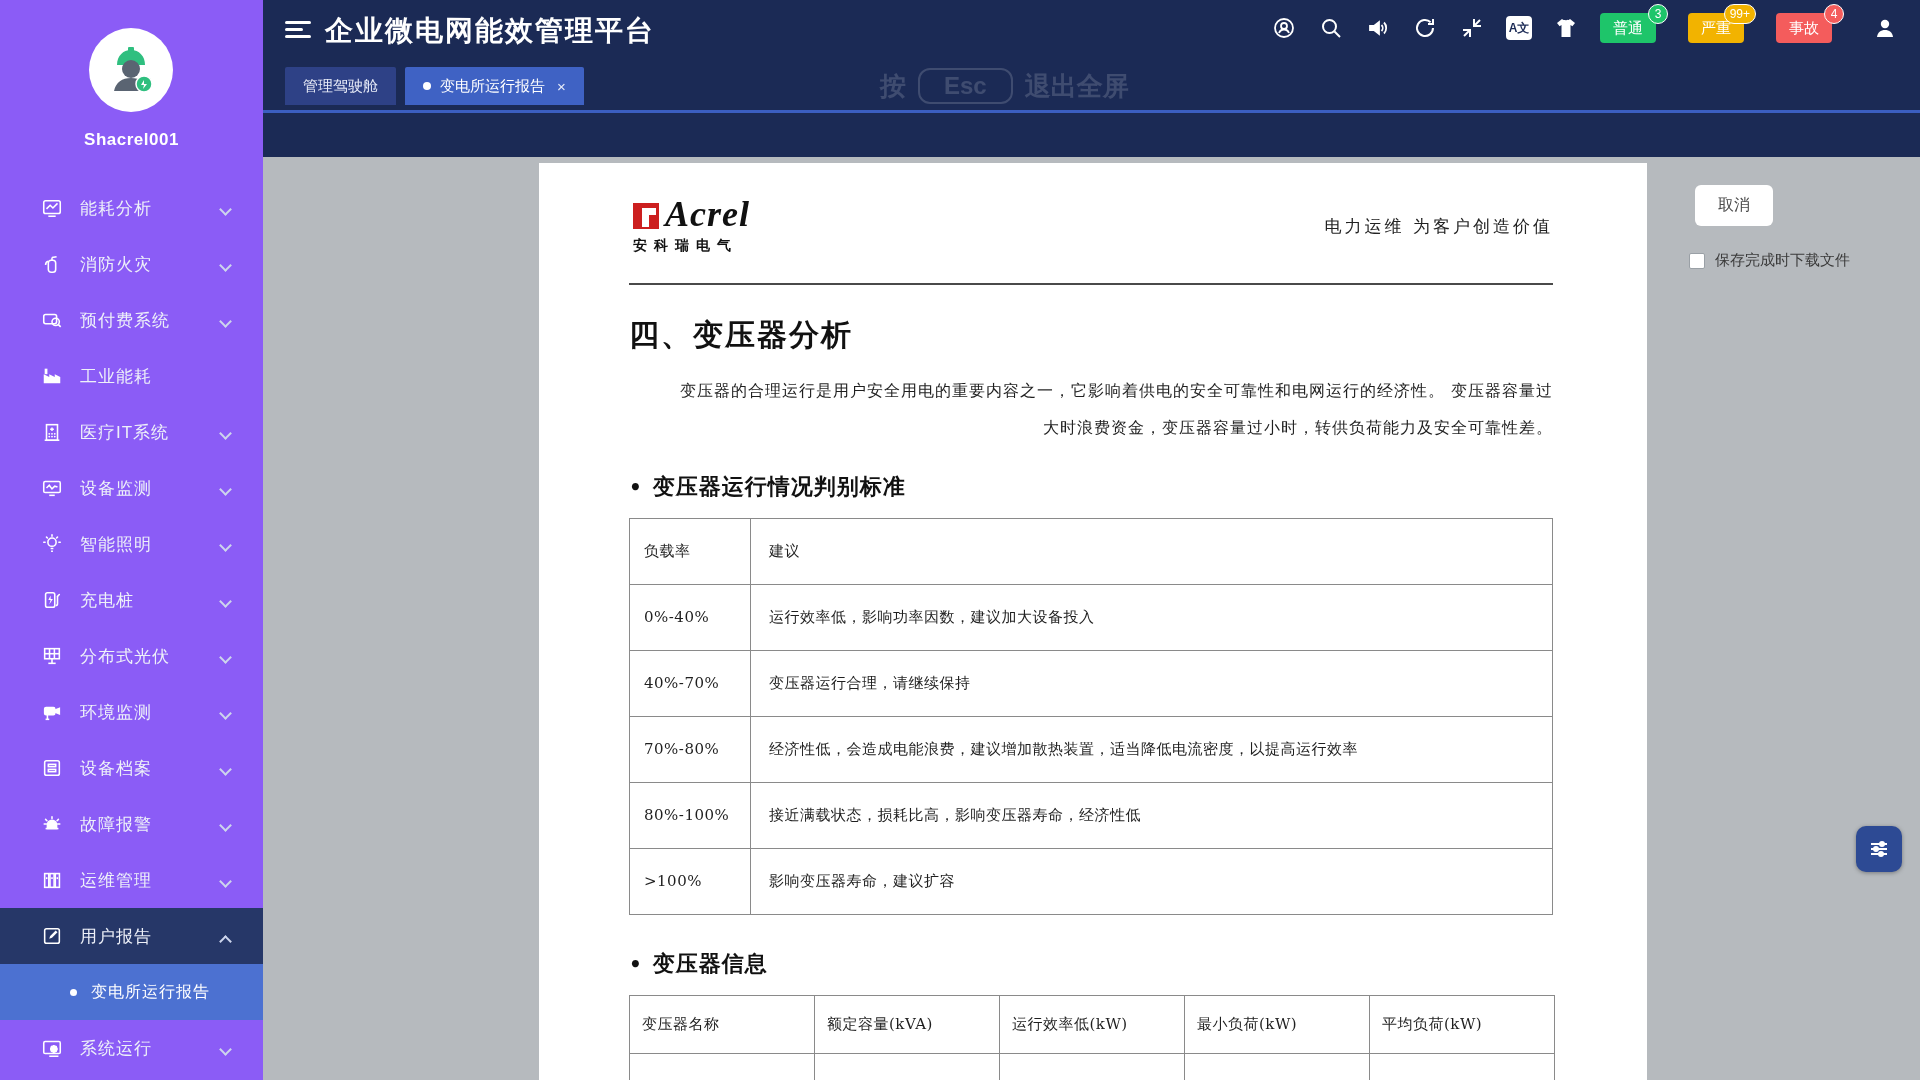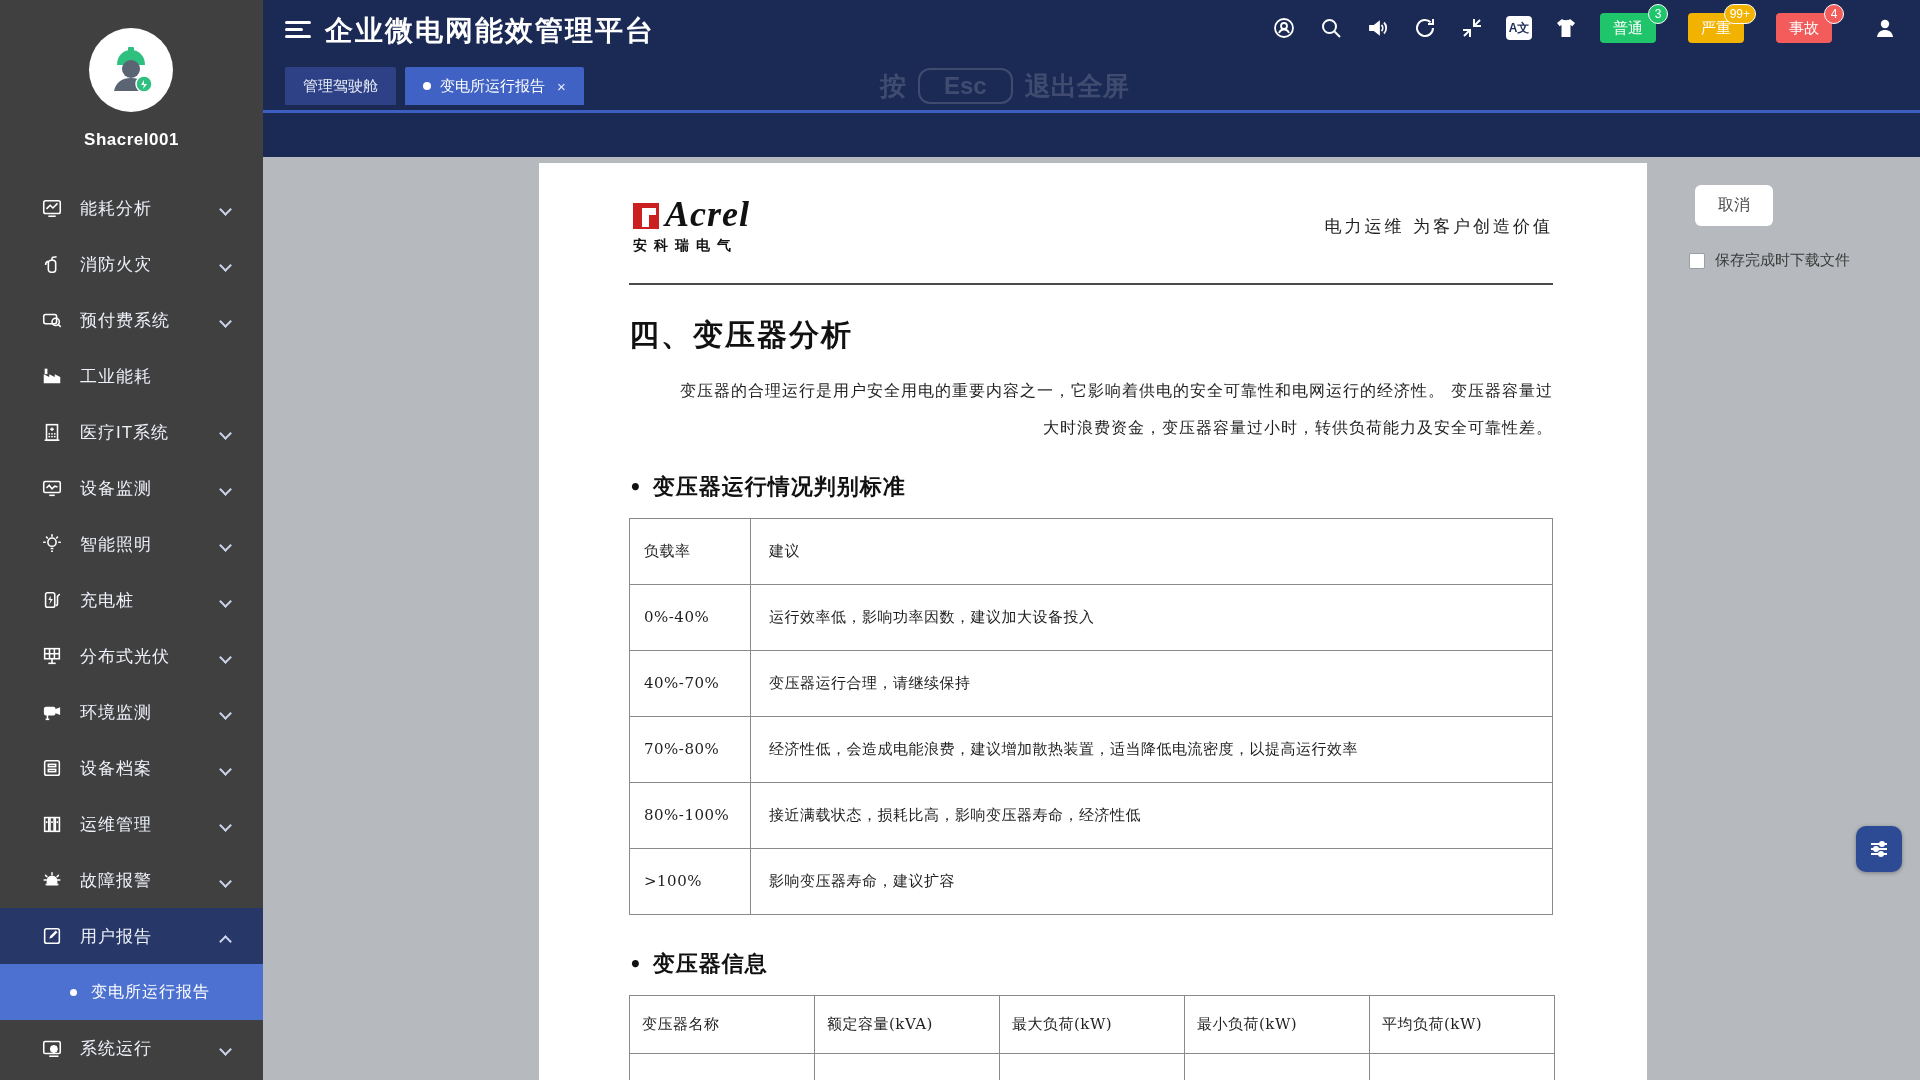--- a/index.html
+++ b/index.html
@@ -4,21 +4,21 @@
 <style>
   * { margin:0; padding:0; box-sizing:border-box; }
   html,body { width:1920px; height:1080px; }
   body {
     position:relative; overflow:hidden;
     background:#1b2a55;
     font-family:"Liberation Sans", sans-serif;
     -webkit-font-smoothing:antialiased;
   }
   
-  .sidebar { position:absolute; left:0; top:0; width:263px; height:1080px; background:#404040; z-index:6; }
+  .sidebar { position:absolute; left:0; top:0; width:263px; height:1080px; background:#8b5cf6; z-index:6; }
   .avatar { position:absolute; left:89px; top:28px; width:84px; height:84px; border-radius:50%; background:#fff; display:flex; align-items:center; justify-content:center; }
   .username { position:absolute; left:0; top:130px; width:263px; text-align:center; color:#fff; font-size:17px; font-weight:bold; letter-spacing:.5px; }
   .menu { position:absolute; left:0; top:180px; width:263px; }
   .mitem { position:relative; height:56px; display:flex; align-items:center; cursor:pointer; }
   .mitem .ic { position:absolute; left:40px; width:24px; height:24px; display:flex; align-items:center; justify-content:center; }
   .mitem .lbl { position:absolute; left:80px; color:#eef1f9; font-size:17px; font-weight:500; letter-spacing:1px; }
   .mitem .chev { position:absolute; left:221px; top:25px; width:9px; height:9px; border-right:2px solid #cdd5ec; border-bottom:2px solid #cdd5ec; transform:rotate(45deg); }
   .mitem .chev.up { transform:rotate(-135deg); top:29px; }
   .mitem.open { background:#263768; }
   .subitem { height:56px; background:#4c71d1; display:flex; align-items:center; cursor:pointer; }
@@ -216,40 +216,40 @@
             <rect x="8" y="8" width="8" height="2.5"></rect>
             <rect x="8" y="13.5" width="8" height="2.5"></rect>
           </svg>
         </span>
       <span class="lbl">设备档案</span>
         <span class="chev"></span>
     </div>
     <div class="mitem">
       <span class="ic mi">
           <svg viewBox="0 0 24 24" fill="none" stroke="#fff" stroke-width="1.7">
+            <path d="M7 17v-4a5 5 0 0 1 10 0v4z" fill="#fff"></path>
+            <line x1="5" y1="17" x2="19" y2="17"></line>
+            <path d="M12 4v2M5 7l1.5 1.5M19 7l-1.5 1.5M3.5 12H6M18 12h2.5" stroke-linecap="round"></path>
+          </svg>
+        </span>
+      <span class="lbl">故障报警</span>
+        <span class="chev"></span>
+    </div>
+    <div class="mitem">
+      <span class="ic mi">
+          <svg viewBox="0 0 24 24" fill="none" stroke="#fff" stroke-width="1.7">
             <rect x="4" y="5" width="4.5" height="15"></rect>
             <rect x="9.8" y="5" width="4.5" height="15"></rect>
             <rect x="15.6" y="5" width="4.5" height="15"></rect>
             <line x1="6.2" y1="9" x2="6.2" y2="11"></line>
             <line x1="12" y1="9" x2="12" y2="11"></line>
             <line x1="17.8" y1="9" x2="17.8" y2="11"></line>
           </svg>
         </span>
       <span class="lbl">运维管理</span>
-        <span class="chev"></span>
-    </div>
-    <div class="mitem">
-      <span class="ic mi">
-          <svg viewBox="0 0 24 24" fill="none" stroke="#fff" stroke-width="1.7">
-            <path d="M7 17v-4a5 5 0 0 1 10 0v4z" fill="#fff"></path>
-            <line x1="5" y1="17" x2="19" y2="17"></line>
-            <path d="M12 4v2M5 7l1.5 1.5M19 7l-1.5 1.5M3.5 12H6M18 12h2.5" stroke-linecap="round"></path>
-          </svg>
-        </span>
-      <span class="lbl">故障报警</span>
         <span class="chev"></span>
     </div>
     <div class="mitem open">
       <span class="ic mi">
           <svg viewBox="0 0 24 24" fill="none" stroke="#fff" stroke-width="1.7">
             <rect x="4" y="4" width="16" height="16" rx="2"></rect>
             <path d="M9 15l1-3 6-6 2 2-6 6z" fill="#fff" stroke="none"></path>
           </svg>
         </span>
       <span class="lbl">用户报告</span>
@@ -420,21 +420,21 @@
 
     <div class="bullhead" style="margin-top:34px">
       <span class="b">•</span><span>变压器信息</span>
     </div>
 
     <table class="doc info">
       <tbody>
           <tr>
         <td>变压器名称</td>
         <td>额定容量(kVA)</td>
-        <td>最大负荷(kW)</td>
+        <td>运行效率低(kW)</td>
         <td>最小负荷(kW)</td>
         <td>平均负荷(kW)</td>
       </tr>
       <tr>
         <td></td>
         <td></td>
         <td></td>
         <td></td>
         <td></td>
       </tr>

